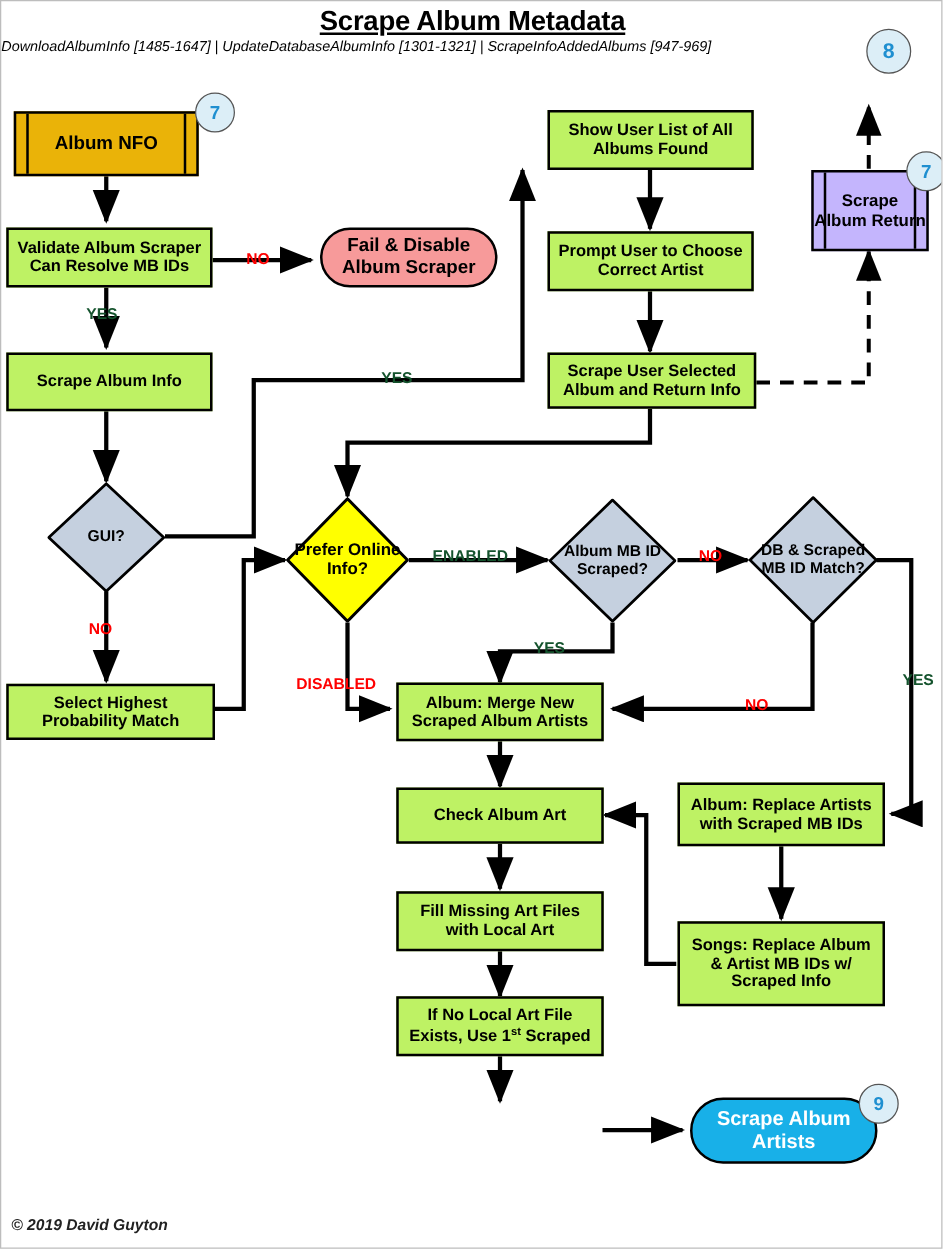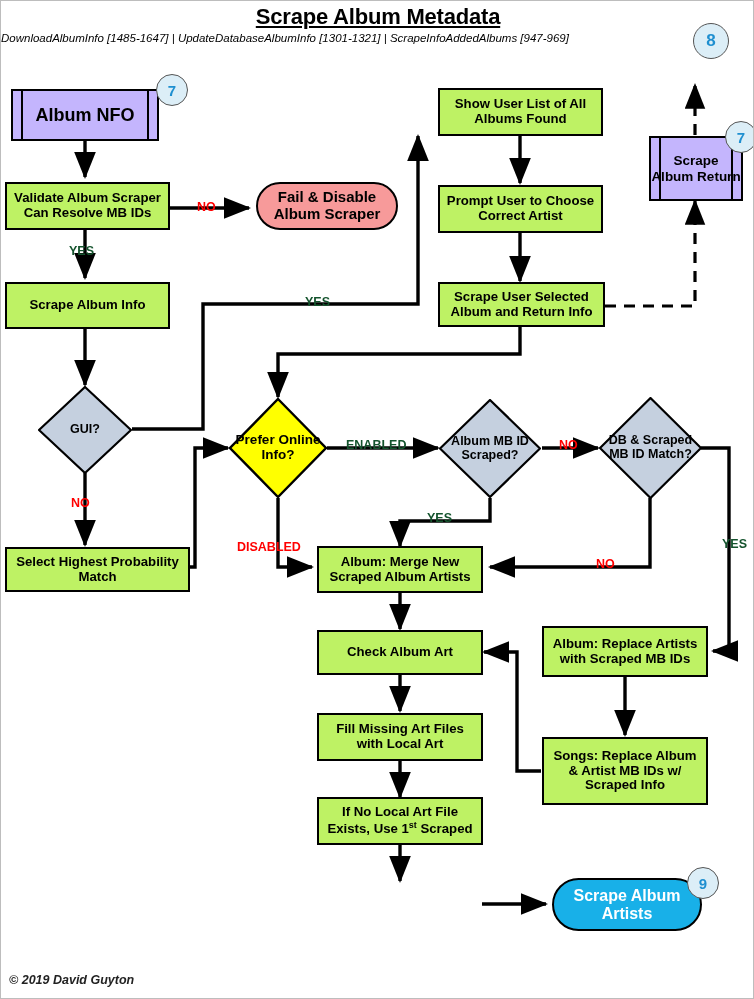--- a/index.html
+++ b/index.html
@@ -24,22 +24,22 @@
 
   
   .node{position:absolute;box-sizing:border-box;display:flex;align-items:center;
         justify-content:center;text-align:center;line-height:1.12;}
 
   .proc{
     background:#bef264;border:2px solid #000;
     color:#000;font-weight:bold;font-size:13.2px;padding:2px 3px;
   }
   .predef{
-    background:#c4b5fd;border:2px solid #000;color:#000;
-    font-weight:bold;font-size:18px;
+    background:#eab308;border:2px solid #000;color:#000;
+    font-weight:bold;font-size:15px;
   }
   .predef.orange{background:#c4b5fd;font-size:13.5px;}
   .predef::before,.predef::after{
     content:"";position:absolute;top:0;bottom:0;width:0;border-left:2px solid #000;
   }
   .predef::before{left:8px;}
   .predef::after{right:8px;}
 
   .term{
     border:2px solid #000;border-radius:28px;font-weight:bold;
@@ -169,21 +169,21 @@
     <span>Scrape Album Info</span>
   </div>
 
   <div class="dia grey" style="left:37px;top:385px;width:94px;height:88px;">
     <svg class="shape" viewBox="0 0 94 88" preserveAspectRatio="none">
       <polygon points="47,1 93,44 47,87 1,44" fill="#c5d0df" stroke="#000" stroke-width="2.2"></polygon>
     </svg>
     <span class="lbl">GUI?</span>
   </div>
 
-  <div class="node proc" style="left:4px;top:546px;width:185px;height:45px;">
+  <div class="node proc" style="left:4px;top:546px;width:167px;height:45px;">
     <span>Select Highest Probability Match</span>
   </div>
 
   <div class="node proc" style="left:437px;top:87px;width:165px;height:48px;">
     <span>Show User List of All Albums Found</span>
   </div>
 
   <div class="node proc" style="left:437px;top:184px;width:165px;height:48px;">
     <span>Prompt User to Choose Correct Artist</span>
   </div>

